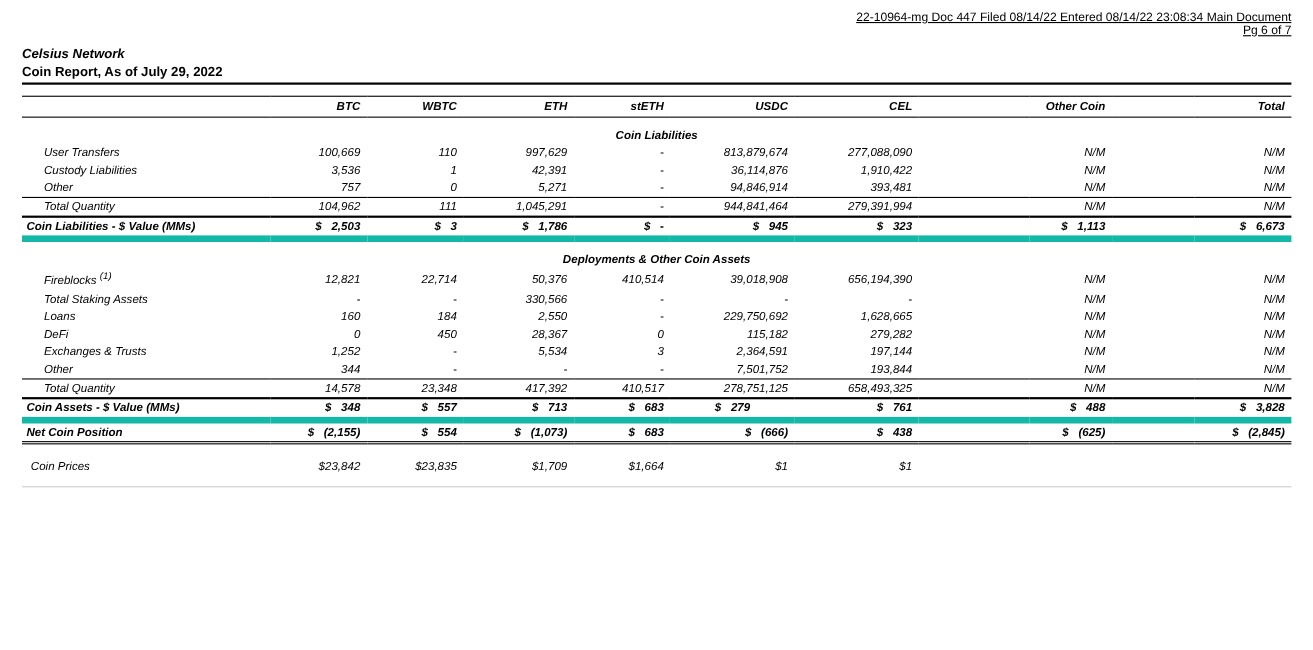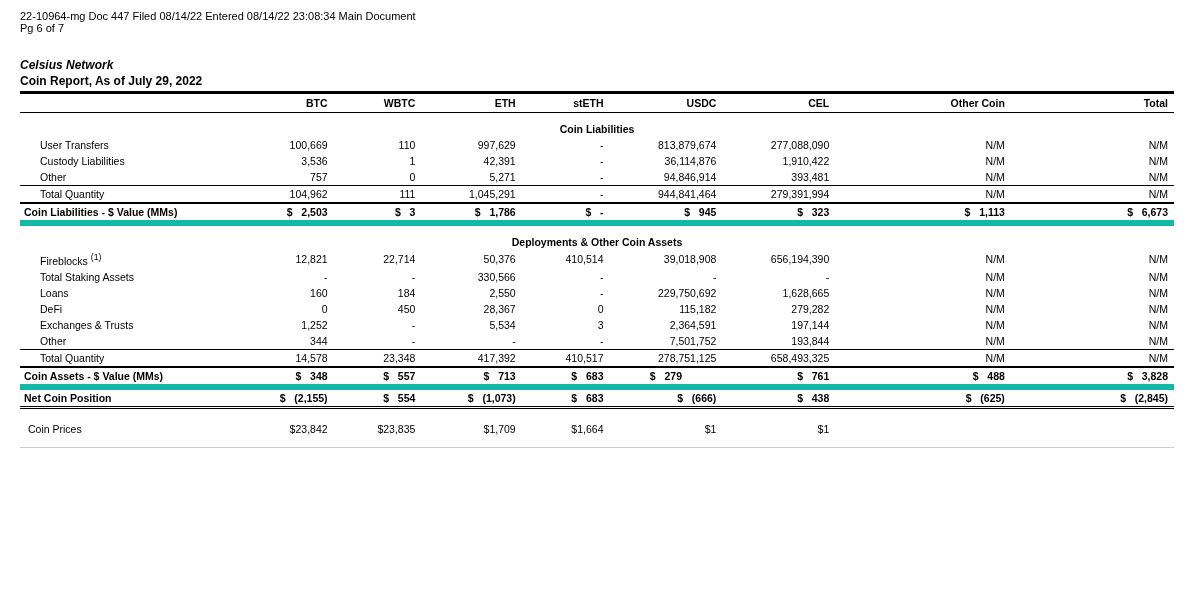--- a/index.html
+++ b/index.html
@@ -4,41 +4,44 @@
   <style>
     * { margin: 0; padding: 0; box-sizing: border-box; }
     body {
       font-family: Arial, sans-serif;
       font-size: 11px;
       background: #fff;
       color: #000;
       padding: 10px 20px;
     }
     .header-doc {
-      text-align: left;
+      text-align: right;
       font-size: 11px;
-      margin-bottom: 24px;
+      margin-bottom: 8px;
       color: #000;
+      text-decoration: underline;
     }
     .company-name {
       font-weight: bold;
       font-size: 12px;
       margin-bottom: 2px;
       font-style: italic;
     }
     .report-title {
       font-weight: bold;
       font-size: 12px;
+      margin-bottom: 10px;
       border-bottom: 2px solid #000;
       padding-bottom: 3px;
     }
     table {
       width: 100%;
       border-collapse: collapse;
       font-size: 10.5px;
+      font-style: italic;
     }
     th {
       text-align: right;
       font-weight: bold;
       padding: 3px 6px;
       border-bottom: 1px solid #000;
       border-top: 1px solid #000;
     }
     th.col-header-empty {
       border-bottom: 1px solid #000;

